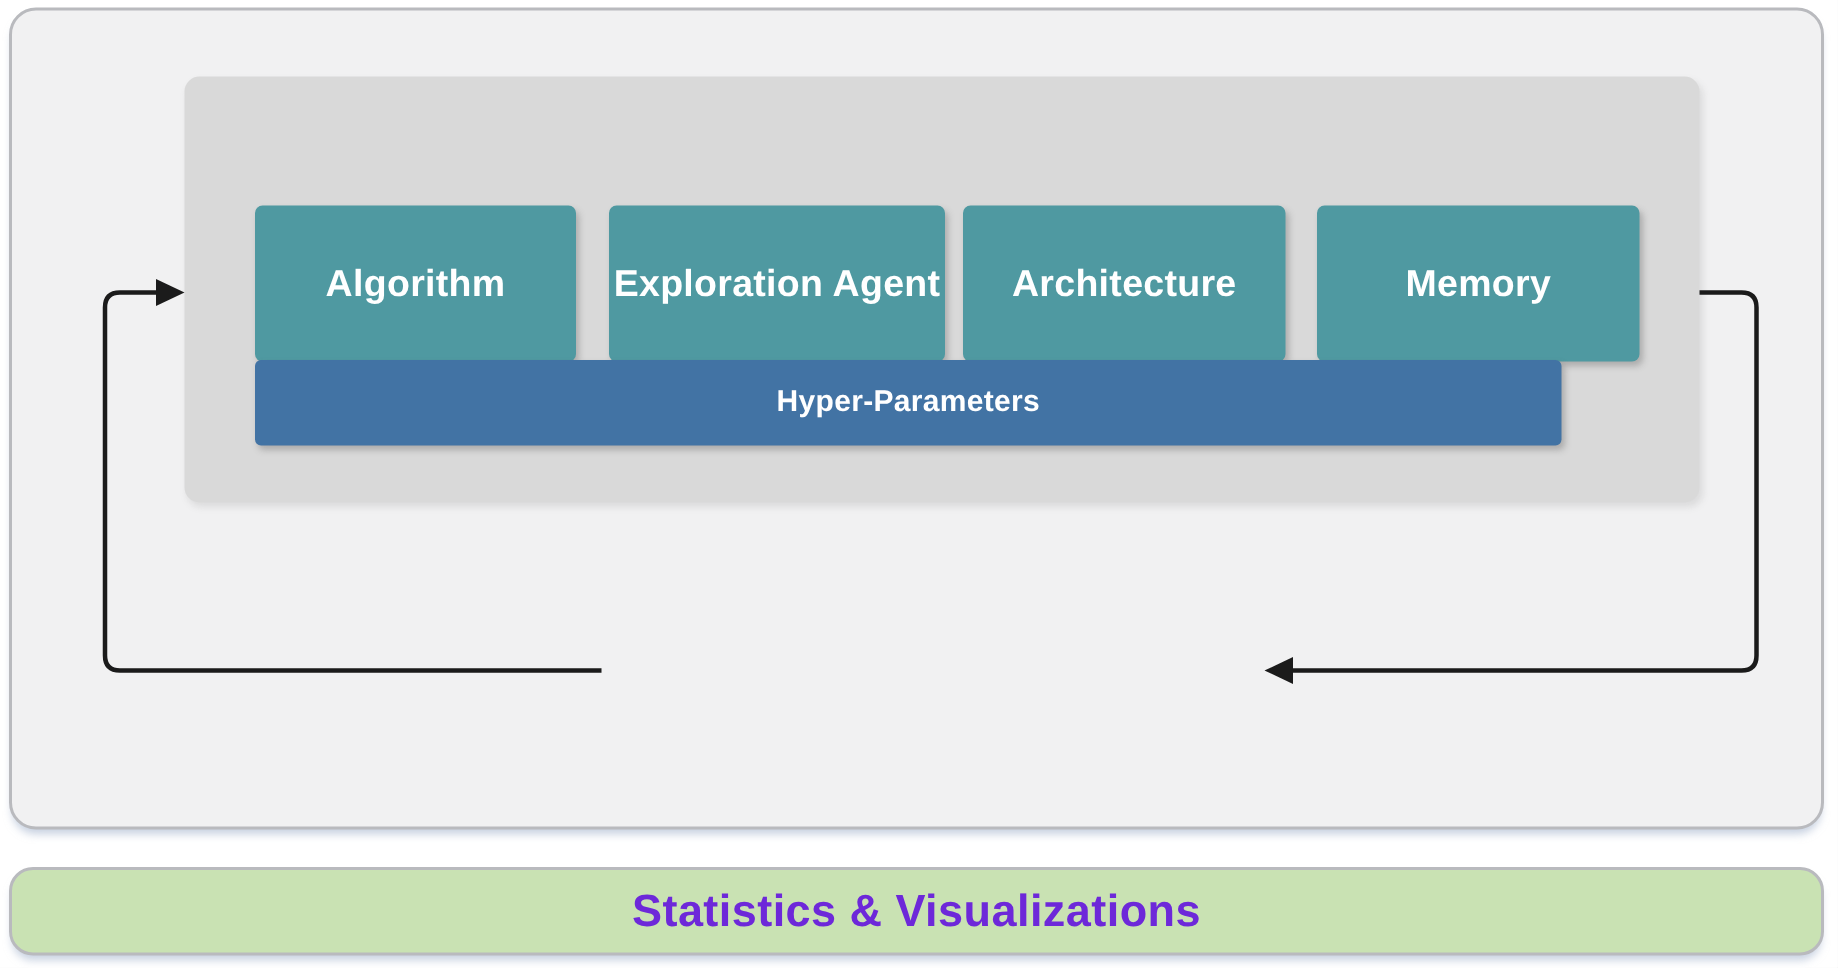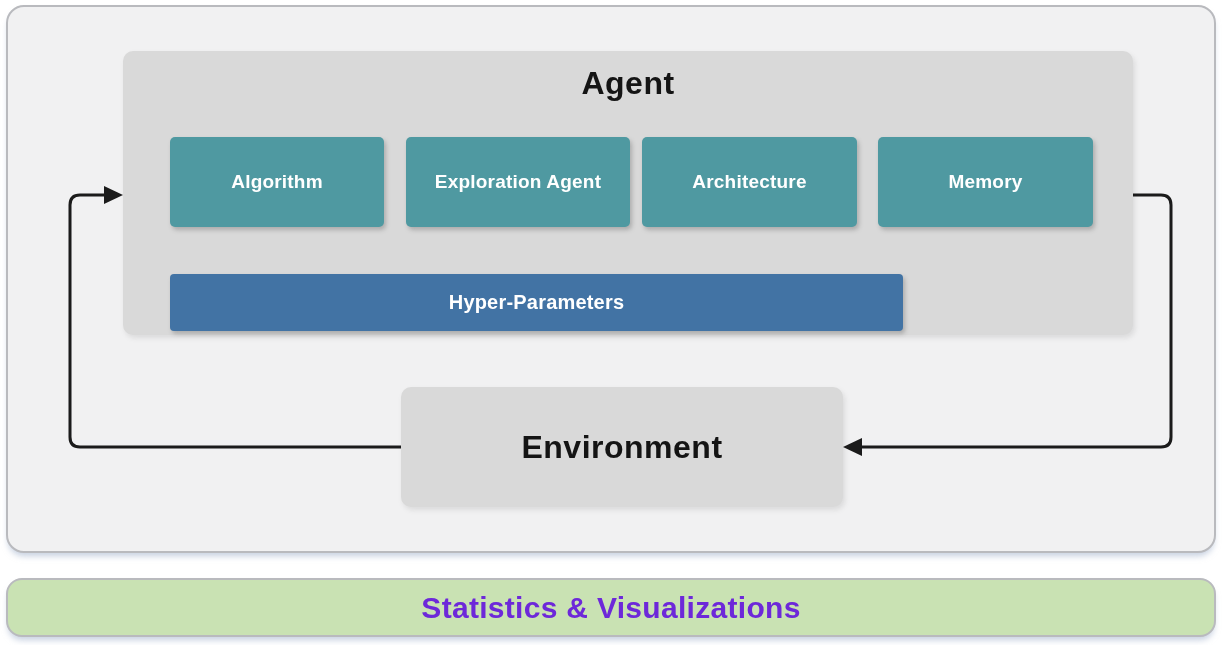--- a/index.html
+++ b/index.html
@@ -39,44 +39,43 @@
     position: absolute;
     left: 0; top: 14px; width: 100%;
     text-align: center;
     font-size: 32px; font-weight: bold;
     color: #141414;
     letter-spacing: 0.5px;
   }
 
   .module {
     position: absolute;
-    top: 86px; height: 90px;
+    top: 86px; height: 104px;
     background: var(--module_teal, #4f99a1);
     border-radius: 5px;
     box-shadow: 2px 3px 4px rgba(90,90,90,0.35);
     display: flex; align-items: center; justify-content: center;
-    color: #ffffff; font-size: 19px; font-weight: bold;
+    color: #ffffff; font-size: 25px; font-weight: bold;
     letter-spacing: 0.2px;
   }
   .module-1 { left: 47px;  width: 214px; }
   .module-2 { left: 283px; width: 224px; }
   .module-3 { left: 519px; width: 215px; }
   .module-4 { left: 755px; width: 215px; }
 
   .hyper-bar {
     position: absolute;
     left: 47px; top: 189px;
-    width: 733px; height: 57px;
+    width: 871px; height: 57px;
     background: var(--hyper_parameters_blue, #4273a4);
     border-radius: 4px;
     box-shadow: 2px 3px 4px rgba(90,90,90,0.35);
     display: flex; align-items: center; justify-content: center;
     color: #ffffff; font-size: 20px; font-weight: bold;
     letter-spacing: 0.2px;
-    margin-top: 34px;
   }
 
   
   .environment-panel {
     position: absolute;
     left: 401px; top: 387px;
     width: 442px; height: 120px;
     background: var(--container_gray, #d9d9d9);
     border-radius: 10px;
     box-shadow: 2px 3px 5px rgba(120,120,120,0.18);
@@ -110,31 +109,27 @@
   }
 </style>
 </head>
 <body>
 
 <div class="stage">
 
   <div class="outer-panel"></div>
 
   <div class="agent-panel">
-    <div class="agent-title">Agent</div>
     <div class="module module-1">Algorithm</div>
     <div class="module module-2">Exploration Agent</div>
     <div class="module module-4">Memory</div>
     <div class="module module-3">Architecture</div>
     <div class="hyper-bar">Hyper-Parameters</div>
   </div>
 
-  <div class="environment-panel">
-    <span>Environment</span>
-  </div>
 
   <svg class="arrows-overlay" viewBox="0 0 1225 645" xmlns="http://www.w3.org/2000/svg">
     <g>
       <path class="arrow-path" d="M 401 447 H 80 Q 70 447 70 437 V 205 Q 70 195 80 195 H 105"></path>
       <polygon class="arrow-head" points="123,195 104,186 104,204"></polygon>
     </g>
     <g>
       <path class="arrow-path" d="M 1133 195 H 1161 Q 1171 195 1171 205 V 437 Q 1171 447 1161 447 H 861"></path>
       <polygon class="arrow-head" points="843,447 862,438 862,456"></polygon>
     </g>

